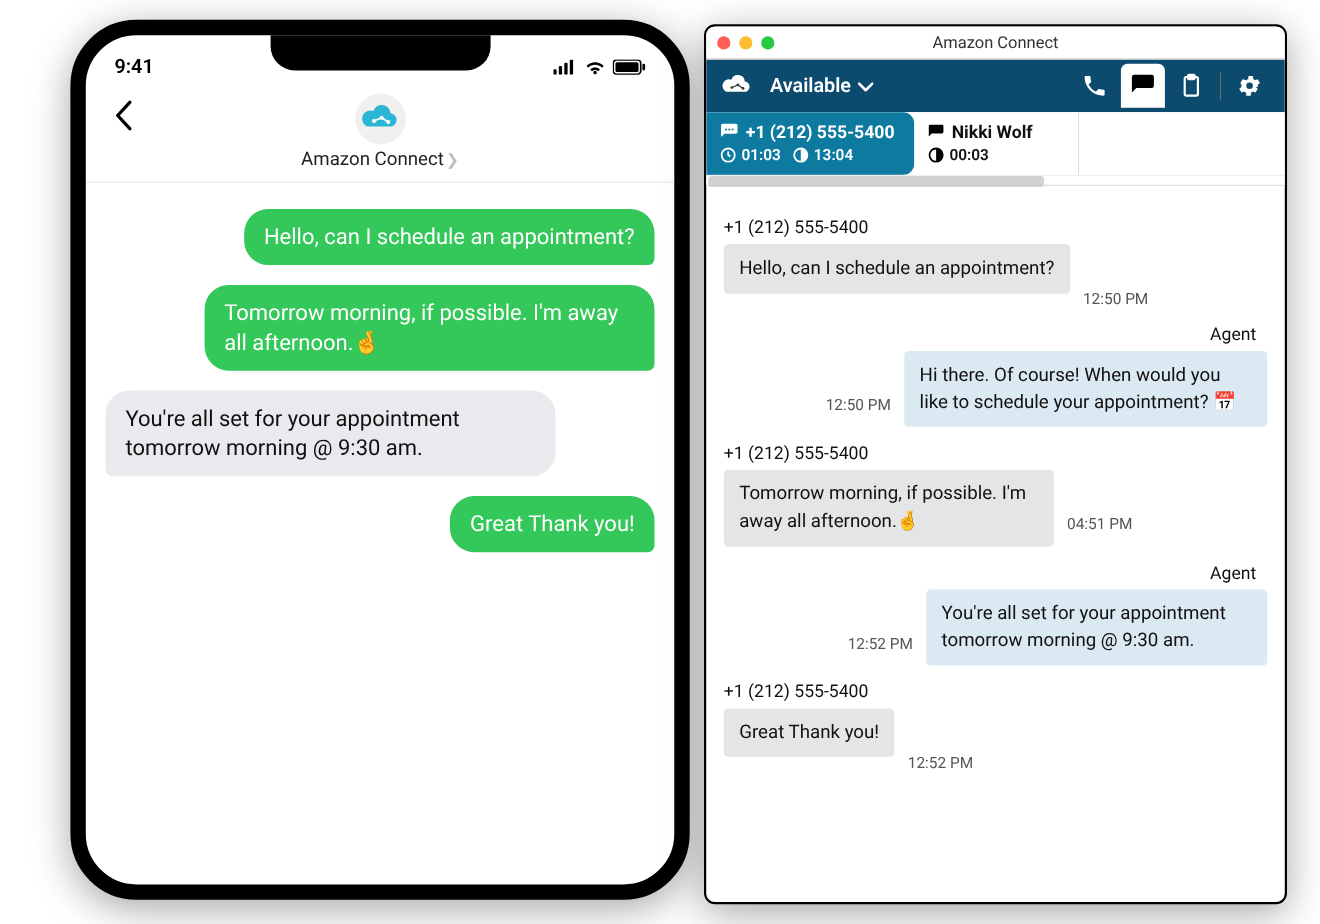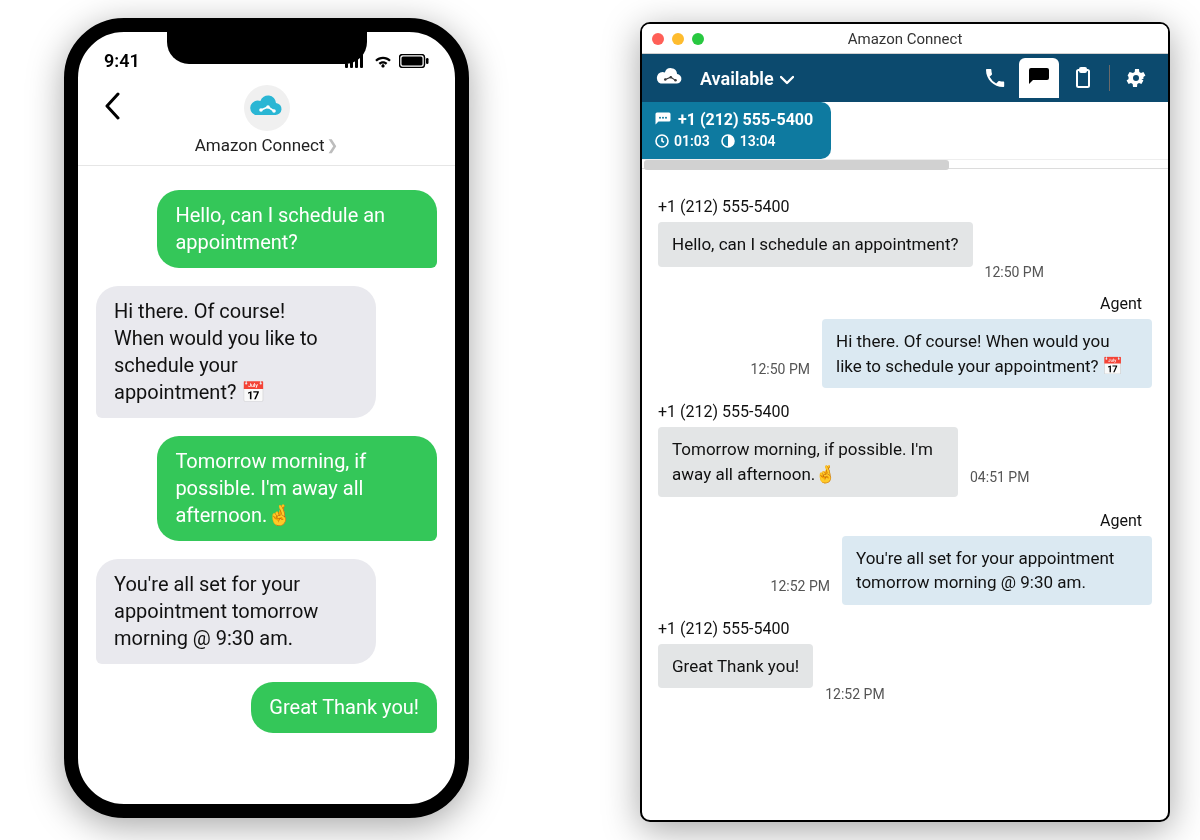--- a/index.html
+++ b/index.html
@@ -1,20 +1,20 @@
 <!DOCTYPE html>
 <html><head>
 <meta charset="utf-8">
 <style>
   * { box-sizing: border-box; margin: 0; padding: 0; }
   body { font-family: -apple-system, BlinkMacSystemFont, "Segoe UI", Roboto, Helvetica, Arial, sans-serif; background: #fff; width: 1200px; height: 840px; position: relative; }
 
   
   .phone {
-    position: absolute; left: 64px; top: 18px; width: 405px; height: 800px;
+    position: absolute; left: 64px; top: 18px; width: 563px; height: 800px;
     border: 14px solid #000; border-radius: 60px; background: #fff;
     filter: drop-shadow(0 8px 18px rgba(0,0,0,.35));
     overflow: hidden;
   }
   .notch {
     position: absolute; top: -2px; left: 50%; transform: translateX(-50%);
     width: 200px; height: 34px; background: #000; border-radius: 0 0 22px 22px; z-index: 5;
   }
   .status-bar { display: flex; justify-content: space-between; align-items: center; padding: 18px 26px 0; font-size: 18px; font-weight: 600; }
   .status-right { display: flex; gap: 6px; align-items: center; }
@@ -129,22 +129,20 @@
       <div style="width:32px"></div>
     </div>
     <div class="header-title-row">
       <span>Amazon Connect</span>
       <span class="chev-sm">❯</span>
     </div>
   </div>
 
   <div class="phone-chat">
     <div class="bubble sent">Hello, can I schedule an appointment?</div>
-    <div class="bubble recv" style="white-space:pre-line">Hi there. Of course!
-When would you like to schedule your appointment? 📅</div>
     <div class="bubble sent">Tomorrow morning, if possible. I'm away all afternoon.🤞</div>
     <div class="bubble recv">You're all set for your appointment tomorrow morning @ 9:30 am.</div>
     <div class="bubble sent">Great Thank you!</div>
   </div>
 </div>
 
 <div class="desk">
 
   <div class="titlebar">
     <div class="tl-dots">
@@ -224,20 +222,41 @@
             <span>
               <svg width="16" height="16" viewBox="0 0 24 24">
                 <circle cx="12" cy="12" r="9" fill="none" stroke="#fff" stroke-width="2.4"></circle>
                 <path d="M12 3a9 9 0 0 1 0 18z" fill="#fff"></path>
               </svg>
             </span>
             <span>13:04</span>
           </span>
       </div>
     </div>
+    <div class="tab">
+      <div class="t-top">
+        <span>
+            <svg width="16" height="16" viewBox="0 0 24 24" fill="#000">
+              <path d="M20 2H4a2 2 0 0 0-2 2v14l4-4h14a2 2 0 0 0 2-2V4a2 2 0 0 0-2-2z"></path>
+            </svg>
+          </span>
+        <span>Nikki Wolf</span>
+      </div>
+      <div class="t-bot">
+        <span class="pair">
+            <span>
+              <svg width="16" height="16" viewBox="0 0 24 24">
+                <circle cx="12" cy="12" r="9" fill="none" stroke="#000" stroke-width="2.4"></circle>
+                <path d="M12 3a9 9 0 0 1 0 18z" fill="#000"></path>
+              </svg>
+            </span>
+            <span>00:03</span>
+          </span>
+      </div>
+    </div>
   </div>
   <div class="tabs-scroll">
       <div class="tabs-scroll-thumb"></div>
     </div>
 
   <div class="chat-log">
 
     <div class="sender">+1 (212) 555-5400</div>
     <div class="msg-row">
       <div class="dbubble in">Hello, can I schedule an appointment?</div>

